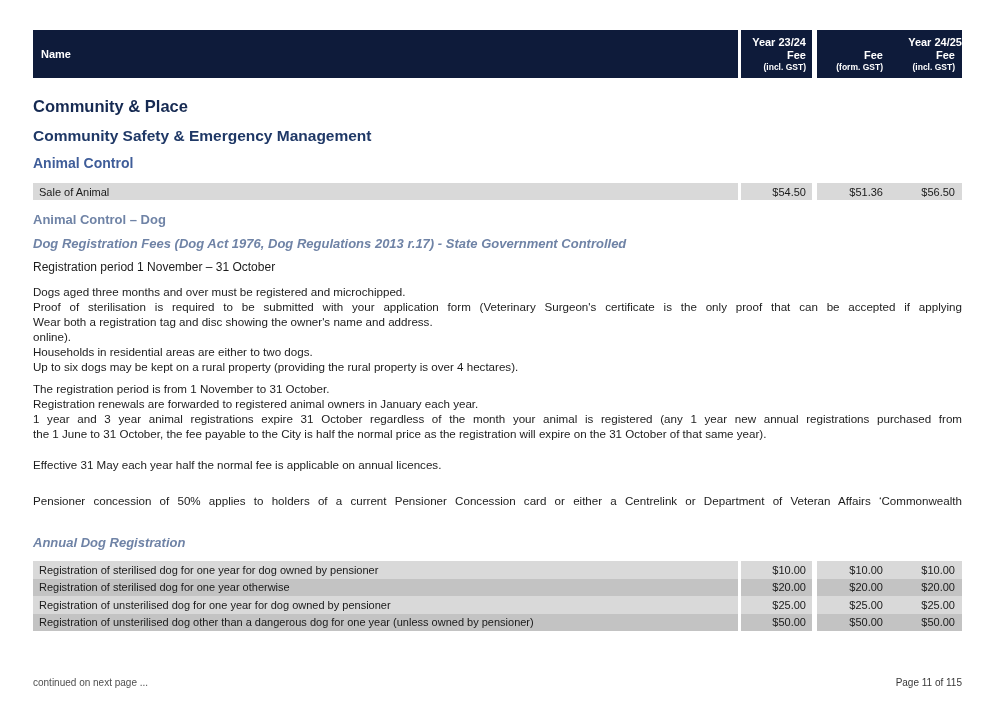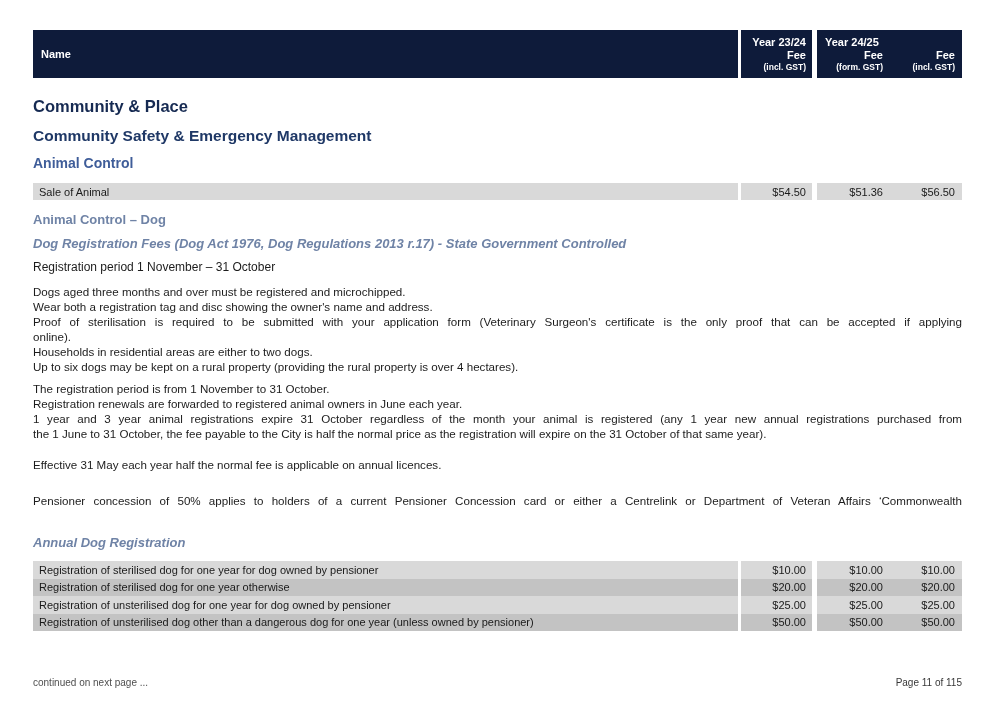--- a/index.html
+++ b/index.html
@@ -11,21 +11,21 @@
 
   
   .fee-header{left:33px;top:30px;width:929px;height:48px;display:flex;}
   .cell-navy{background:#0e1b3a;color:#ffffff;box-sizing:border-box;}
   .hdr-name{width:705px;margin-right:3px;display:flex;align-items:center;padding-left:8px;
             font-weight:bold;font-size:11px;}
   .hdr-2324{width:71px;margin-right:5px;display:flex;flex-direction:column;justify-content:center;
             align-items:flex-end;padding-right:6px;font-weight:bold;font-size:11px;line-height:13px;}
   .hdr-2425{width:145px;display:flex;flex-direction:column;justify-content:center;
             font-weight:bold;font-size:11px;line-height:13px;}
-  .hdr-2425 .yr{text-align:left;margin-left:8px;}
+  .hdr-2425 .yr{text-align:right;margin-left:8px;}
   .split{display:flex;}
   .split .sub-a{width:72px;text-align:right;padding-right:6px;box-sizing:border-box;}
   .split .sub-b{width:73px;text-align:right;padding-right:7px;box-sizing:border-box;}
   .gst{font-size:8.5px;line-height:11px;}
 
   
   .h-section   {left:33px;top:97px; font-size:16.5px;font-weight:bold;color:#162a52;}
   .h-subsection{left:33px;top:127px;font-size:15.5px;font-weight:bold;color:#1f3866;}
   .h-group     {left:33px;top:155px;font-size:14px;  font-weight:bold;color:#3f5d99;}
   .h-doggroup  {left:33px;top:212px;font-size:13px;  font-weight:bold;color:#6f83a6;}
@@ -96,30 +96,30 @@
     <div class="fr-c">$56.50</div>
   </div>
 </div>
 
 <div class="abs h-doggroup">Animal Control – Dog</div>
 <div class="abs h-dognote">Dog Registration Fees (Dog Act 1976, Dog Regulations 2013 r.17) - State Government Controlled</div>
 <div class="abs reg-period">Registration period 1 November – 31 October</div>
 
 <div class="abs para p1">
   <div class="line">Dogs aged three months and over must be registered and microchipped.</div>
+  <div class="line just">Proof of sterilisation is required to be submitted with your application form (Veterinary Surgeon's certificate is the only proof that can be accepted if applying</div>
   <div class="line">Wear both a registration tag and disc showing the owner's name and address.</div>
-  <div class="line just">Proof of sterilisation is required to be submitted with your application form (Veterinary Surgeon's certificate is the only proof that can be accepted if applying</div>
   <div class="line">online).</div>
   <div class="line">Households in residential areas are either to two dogs.</div>
   <div class="line">Up to six dogs may be kept on a rural property (providing the rural property is over 4 hectares).</div>
 </div>
 
 <div class="abs para p2">
   <div class="line">The registration period is from 1 November to 31 October.</div>
-  <div class="line">Registration renewals are forwarded to registered animal owners in June each year.</div>
+  <div class="line">Registration renewals are forwarded to registered animal owners in January each year.</div>
   <div class="line just">1 year and 3 year animal registrations expire 31 October regardless of the month your animal is registered (any 1 year new annual registrations purchased from</div>
   <div class="line">the 1 June to 31 October, the fee payable to the City is half the normal price as the registration will expire on the 31 October of that same year).</div>
 </div>
 
 <div class="abs para p3">
   <div class="line">Effective 31 May each year half the normal fee is applicable on annual licences.</div>
 </div>
 
 <div class="abs para p4">
   <div class="line just">Pensioner concession of 50% applies to holders of a current Pensioner Concession card or either a Centrelink or Department of Veteran Affairs ‘Commonwealth</div>

